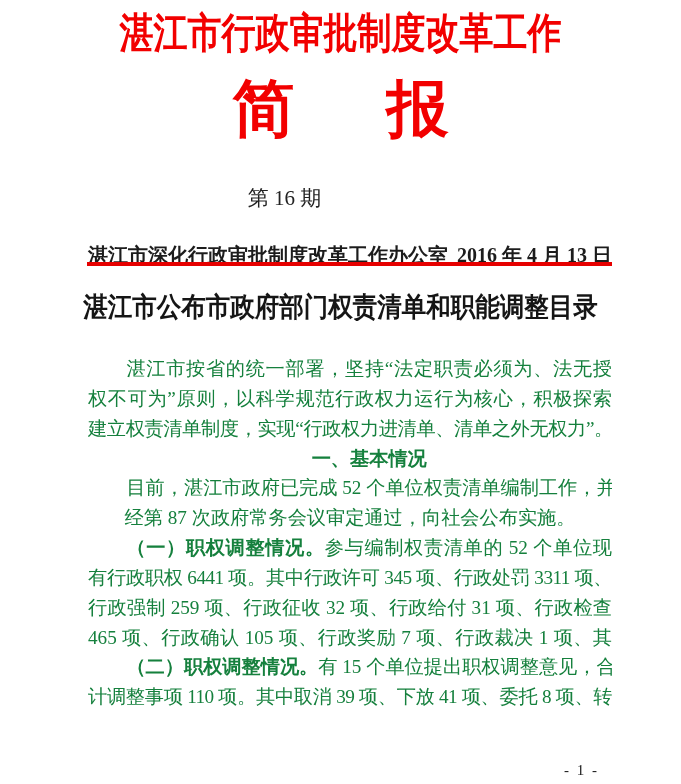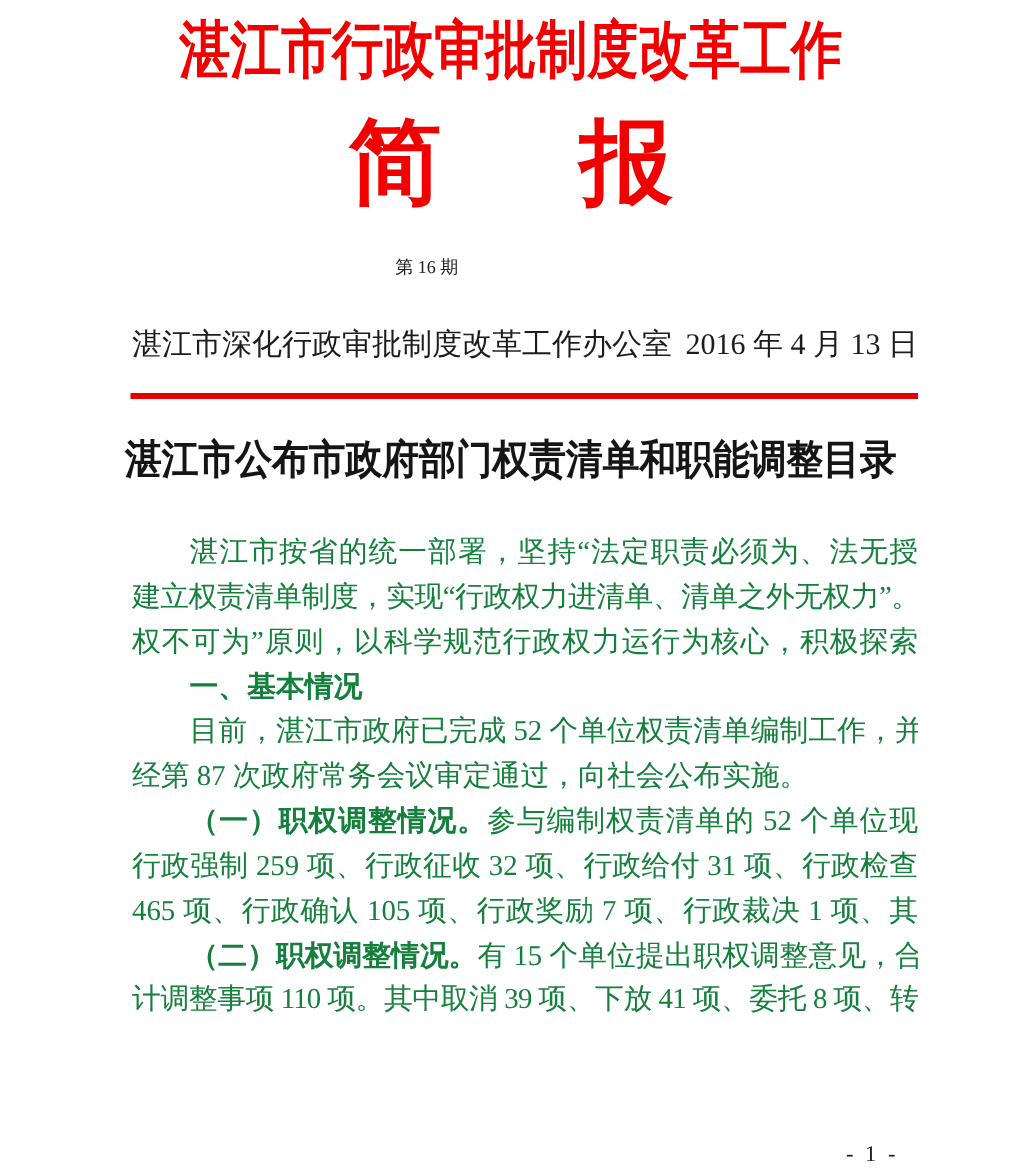--- a/index.html
+++ b/index.html
@@ -11,44 +11,44 @@
     position:absolute;top:6px;left:0;width:681px;text-align:center;
     font-size:34px;font-weight:700;color:#f20000;letter-spacing:0px;
     transform:scaleY(1.22);transform-origin:50% 0;white-space:nowrap;
   }
   .mast-big{
     position:absolute;top:74px;left:0;width:681px;height:72px;
     display:flex;justify-content:center;align-items:flex-start;gap:92px;
     font-size:62px;line-height:70px;font-weight:700;color:#f20000;
   }
   .issue{
-    position:absolute;top:170px;left:0;width:569px;text-align:center;
-    font-size:12px;color:#222;
+    position:absolute;top:184px;left:0;width:569px;text-align:center;
+    font-size:21px;color:#222;
   }
   .meta{
-    position:absolute;top:216px;left:88px;width:524px;
+    position:absolute;top:242px;left:88px;width:524px;
     display:flex;justify-content:space-between;align-items:baseline;
-    font-size:20px;color:#1c1c1c;white-space:nowrap;
+    font-size:20px;color:#1c1c1c;white-space:nowrap;font-weight:bold;
   }
   .rule{
     position:absolute;top:262px;left:87px;width:525px;height:4px;
     background:#e60000;
   }
   .art-title{
     position:absolute;top:288px;left:0;width:681px;text-align:center;
     font-size:24.5px;font-weight:700;color:#151515;white-space:nowrap;
     transform:scaleY(1.1);transform-origin:50% 0;margin:0;
   }
   .body{
     position:absolute;top:354px;left:88px;width:524px;
     font-size:19.2px;color:#15803d;
   }
   .line{
     height:29.85px;line-height:29.85px;white-space:nowrap;overflow:hidden;
-    text-align:left;
+    text-align:center;
   }
   .line.fill{text-align:justify;text-align-last:justify;}
   .line.ind{text-indent:2em;}
   .line.t1{letter-spacing:-1.3px;}
   .line.t2{letter-spacing:-0.55px;}
   .line b{
     font-weight:700;
     font-family:"Liberation Sans","DejaVu Sans",sans-serif;
   }
   .pageno{
@@ -74,26 +74,27 @@
     <span>湛江市深化行政审批制度改革工作办公室</span>
     <span>2016 年 4 月 13 日</span>
   </div>
 
   <div class="rule"></div>
 
   <h2 class="art-title">湛江市公布市政府部门权责清单和职能调整目录</h2>
 
   <div class="body">
     <div class="line ind fill"><b></b><span>湛江市按省的统一部署，坚持“法定职责必须为、法无授</span></div>
+    <div class="line fill"><b></b><span>权不可为”原则，以科学规范行政权力运行为核心，积极探索</span></div>
     <div class="line fill t1"><b></b><span>建立权责清单制度，实现“行政权力进清单、清单之外无权力”。</span></div>
-    <div class="line fill"><b></b><span>权不可为”原则，以科学规范行政权力运行为核心，积极探索</span></div>
     <div class="line ind"><b>一、基本情况</b><span></span></div>
     <div class="line ind fill"><b></b><span>目前，湛江市政府已完成 52 个单位权责清单编制工作，并</span></div>
     <div class="line"><b></b><span>经第 87 次政府常务会议审定通过，向社会公布实施。</span></div>
     <div class="line ind fill"><b>（一）职权调整情况。</b><span>参与编制权责清单的 52 个单位现</span></div>
+    <div class="line fill t2"><b></b><span>有行政职权 6441 项。其中行政许可 345 项、行政处罚 3311 项、</span></div>
     <div class="line fill"><b></b><span>行政强制 259 项、行政征收 32 项、行政给付 31 项、行政检查</span></div>
     <div class="line fill"><b></b><span>465 项、行政确认 105 项、行政奖励 7 项、行政裁决 1 项、其</span></div>
     <div class="line ind fill"><b>（二）职权调整情况。</b><span>有 15 个单位提出职权调整意见，合</span></div>
     <div class="line fill t2"><b></b><span>计调整事项 110 项。其中取消 39 项、下放 41 项、委托 8 项、转</span></div>
   </div>
 
   <div class="pageno">- 1 -</div>
 
 </div>
 

